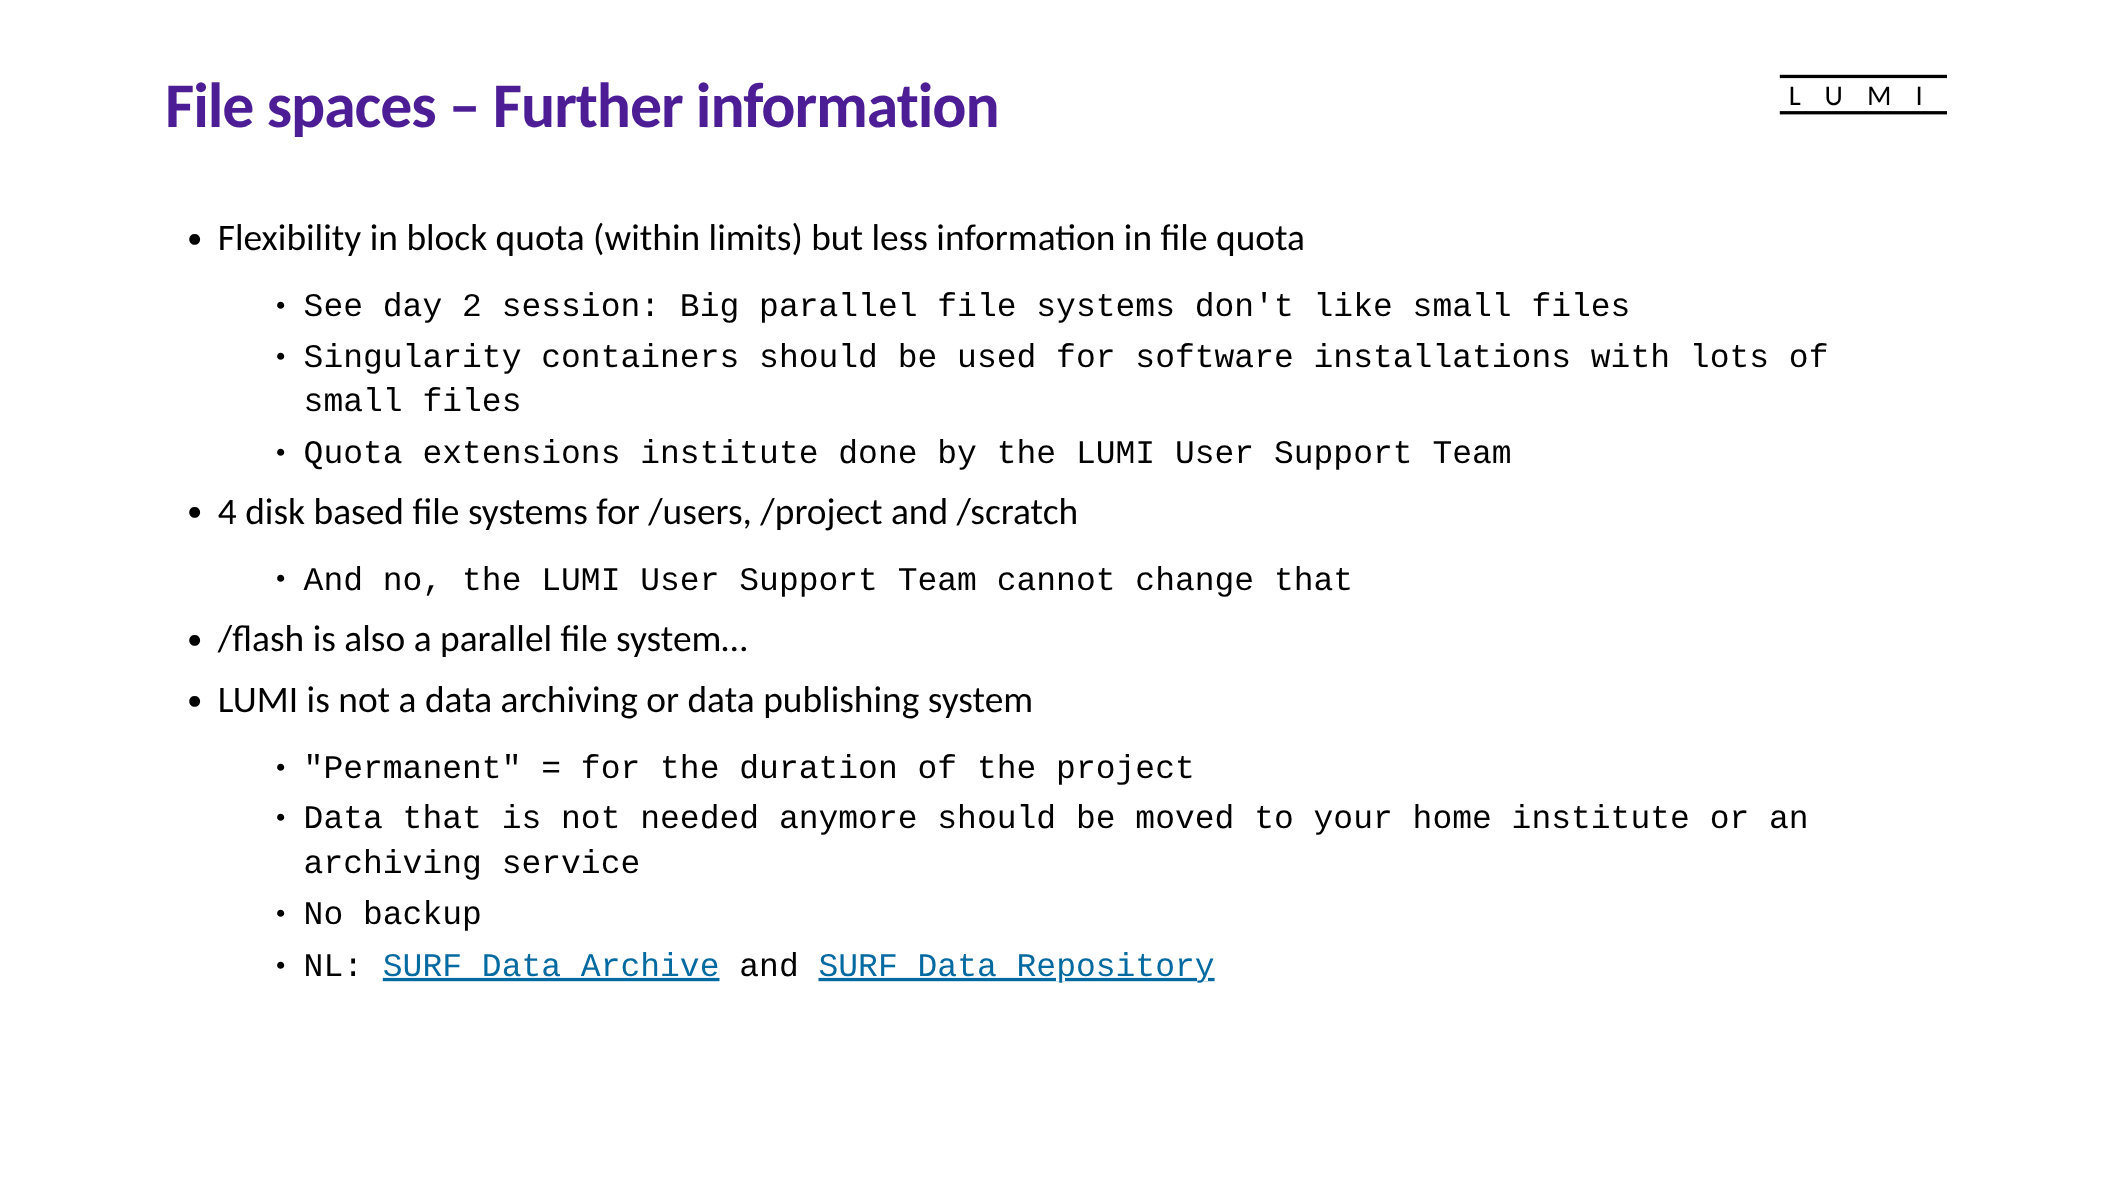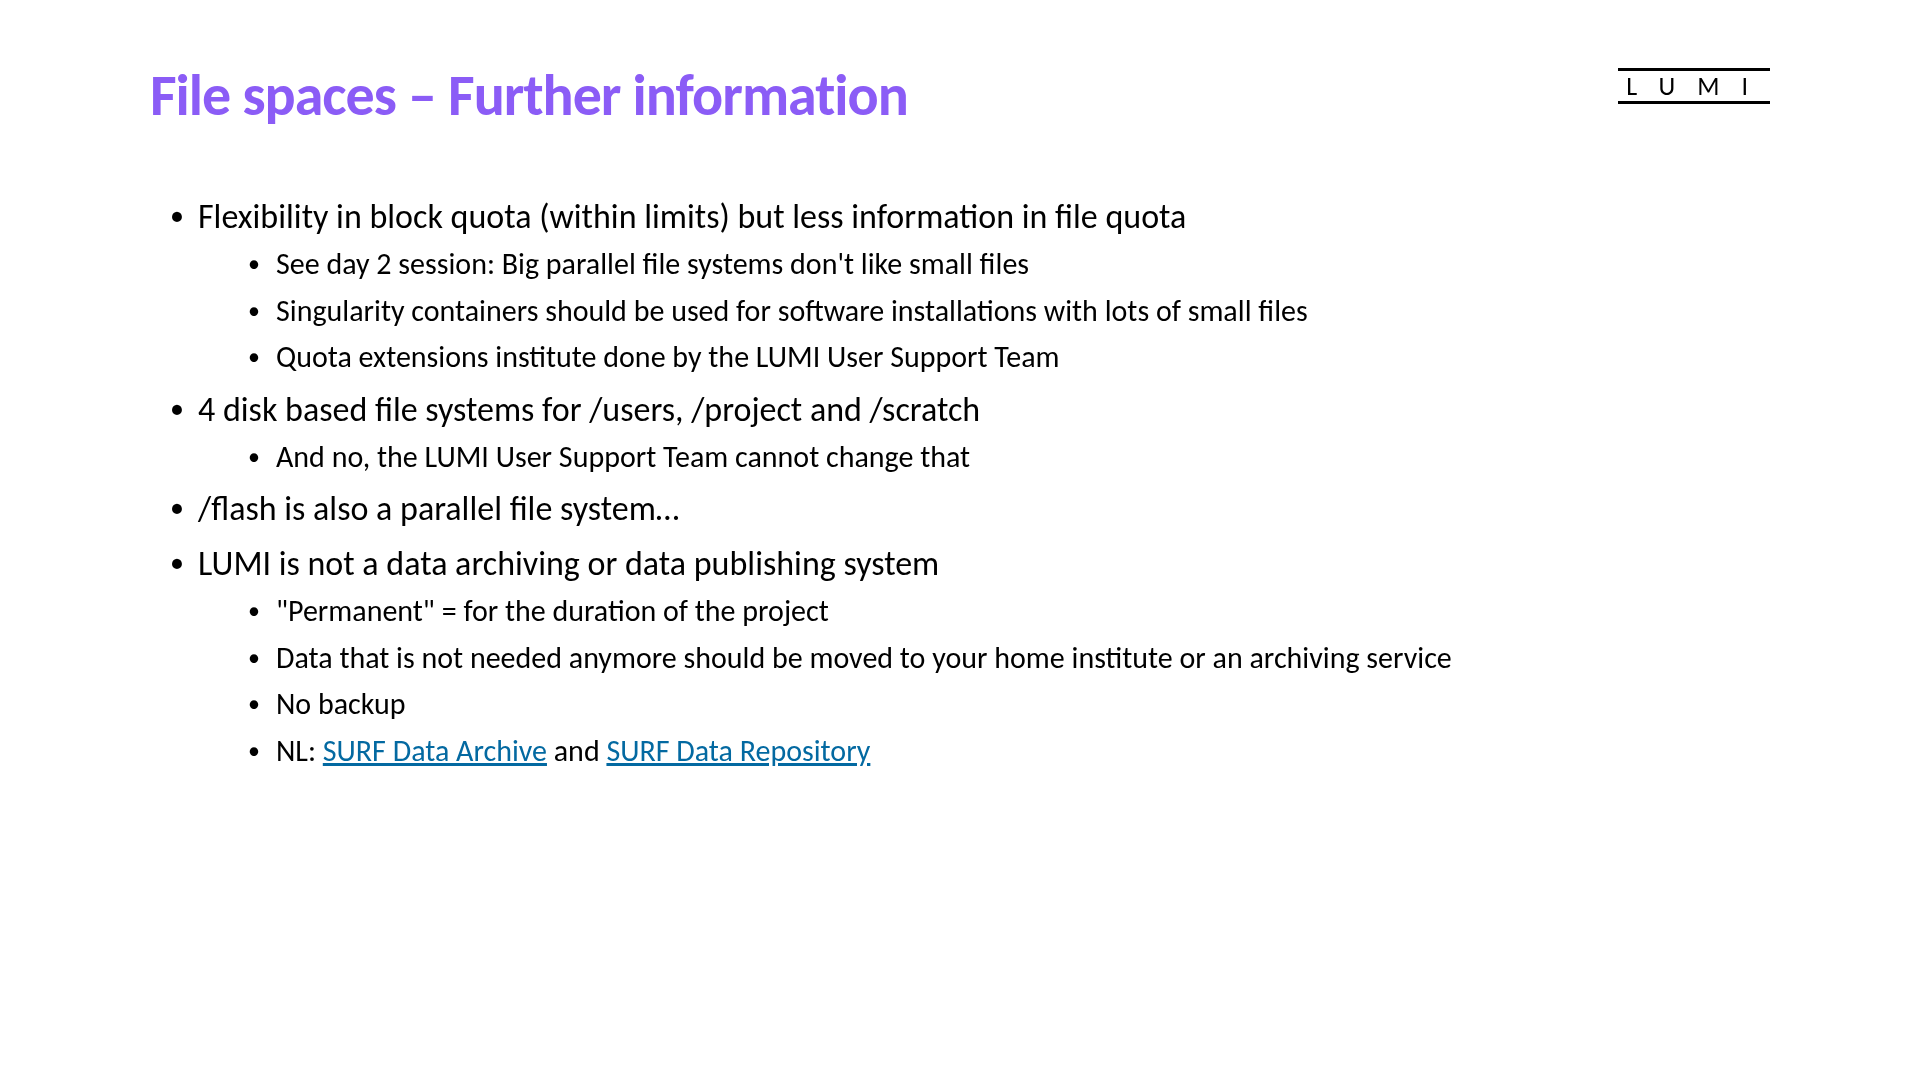--- a/index.html
+++ b/index.html
@@ -16,21 +16,21 @@
     }
     .header {
       display: flex;
       justify-content: space-between;
       align-items: flex-start;
       margin-bottom: 60px;
     }
     .title {
       font-size: 58px;
       font-weight: 700;
-      color: #8b5cf6;
+      color: #4c1d95;
       letter-spacing: -1px;
     }
     .logo {
       font-size: 26px;
       font-weight: 400;
       color: #000;
       letter-spacing: 22px;
       border-top: 3px solid #000;
       border-bottom: 3px solid #000;
       padding: 2px 0 2px 8px;
@@ -52,21 +52,22 @@
     ul.top > li::before {
       content: "•";
       position: absolute;
       left: 0;
       font-size: 28px;
       top: 4px;
     }
     ul.sub {
       list-style: none;
       padding-left: 50px;
-      margin-top: 2px;
+      margin-top: 18px;
+      font-family: Liberation Mono, monospace;
     }
     ul.sub > li {
       position: relative;
       padding-left: 28px;
       font-size: 30px;
       color: #000;
       line-height: 1.35;
       margin-bottom: 6px;
     }
     ul.sub > li::before {

